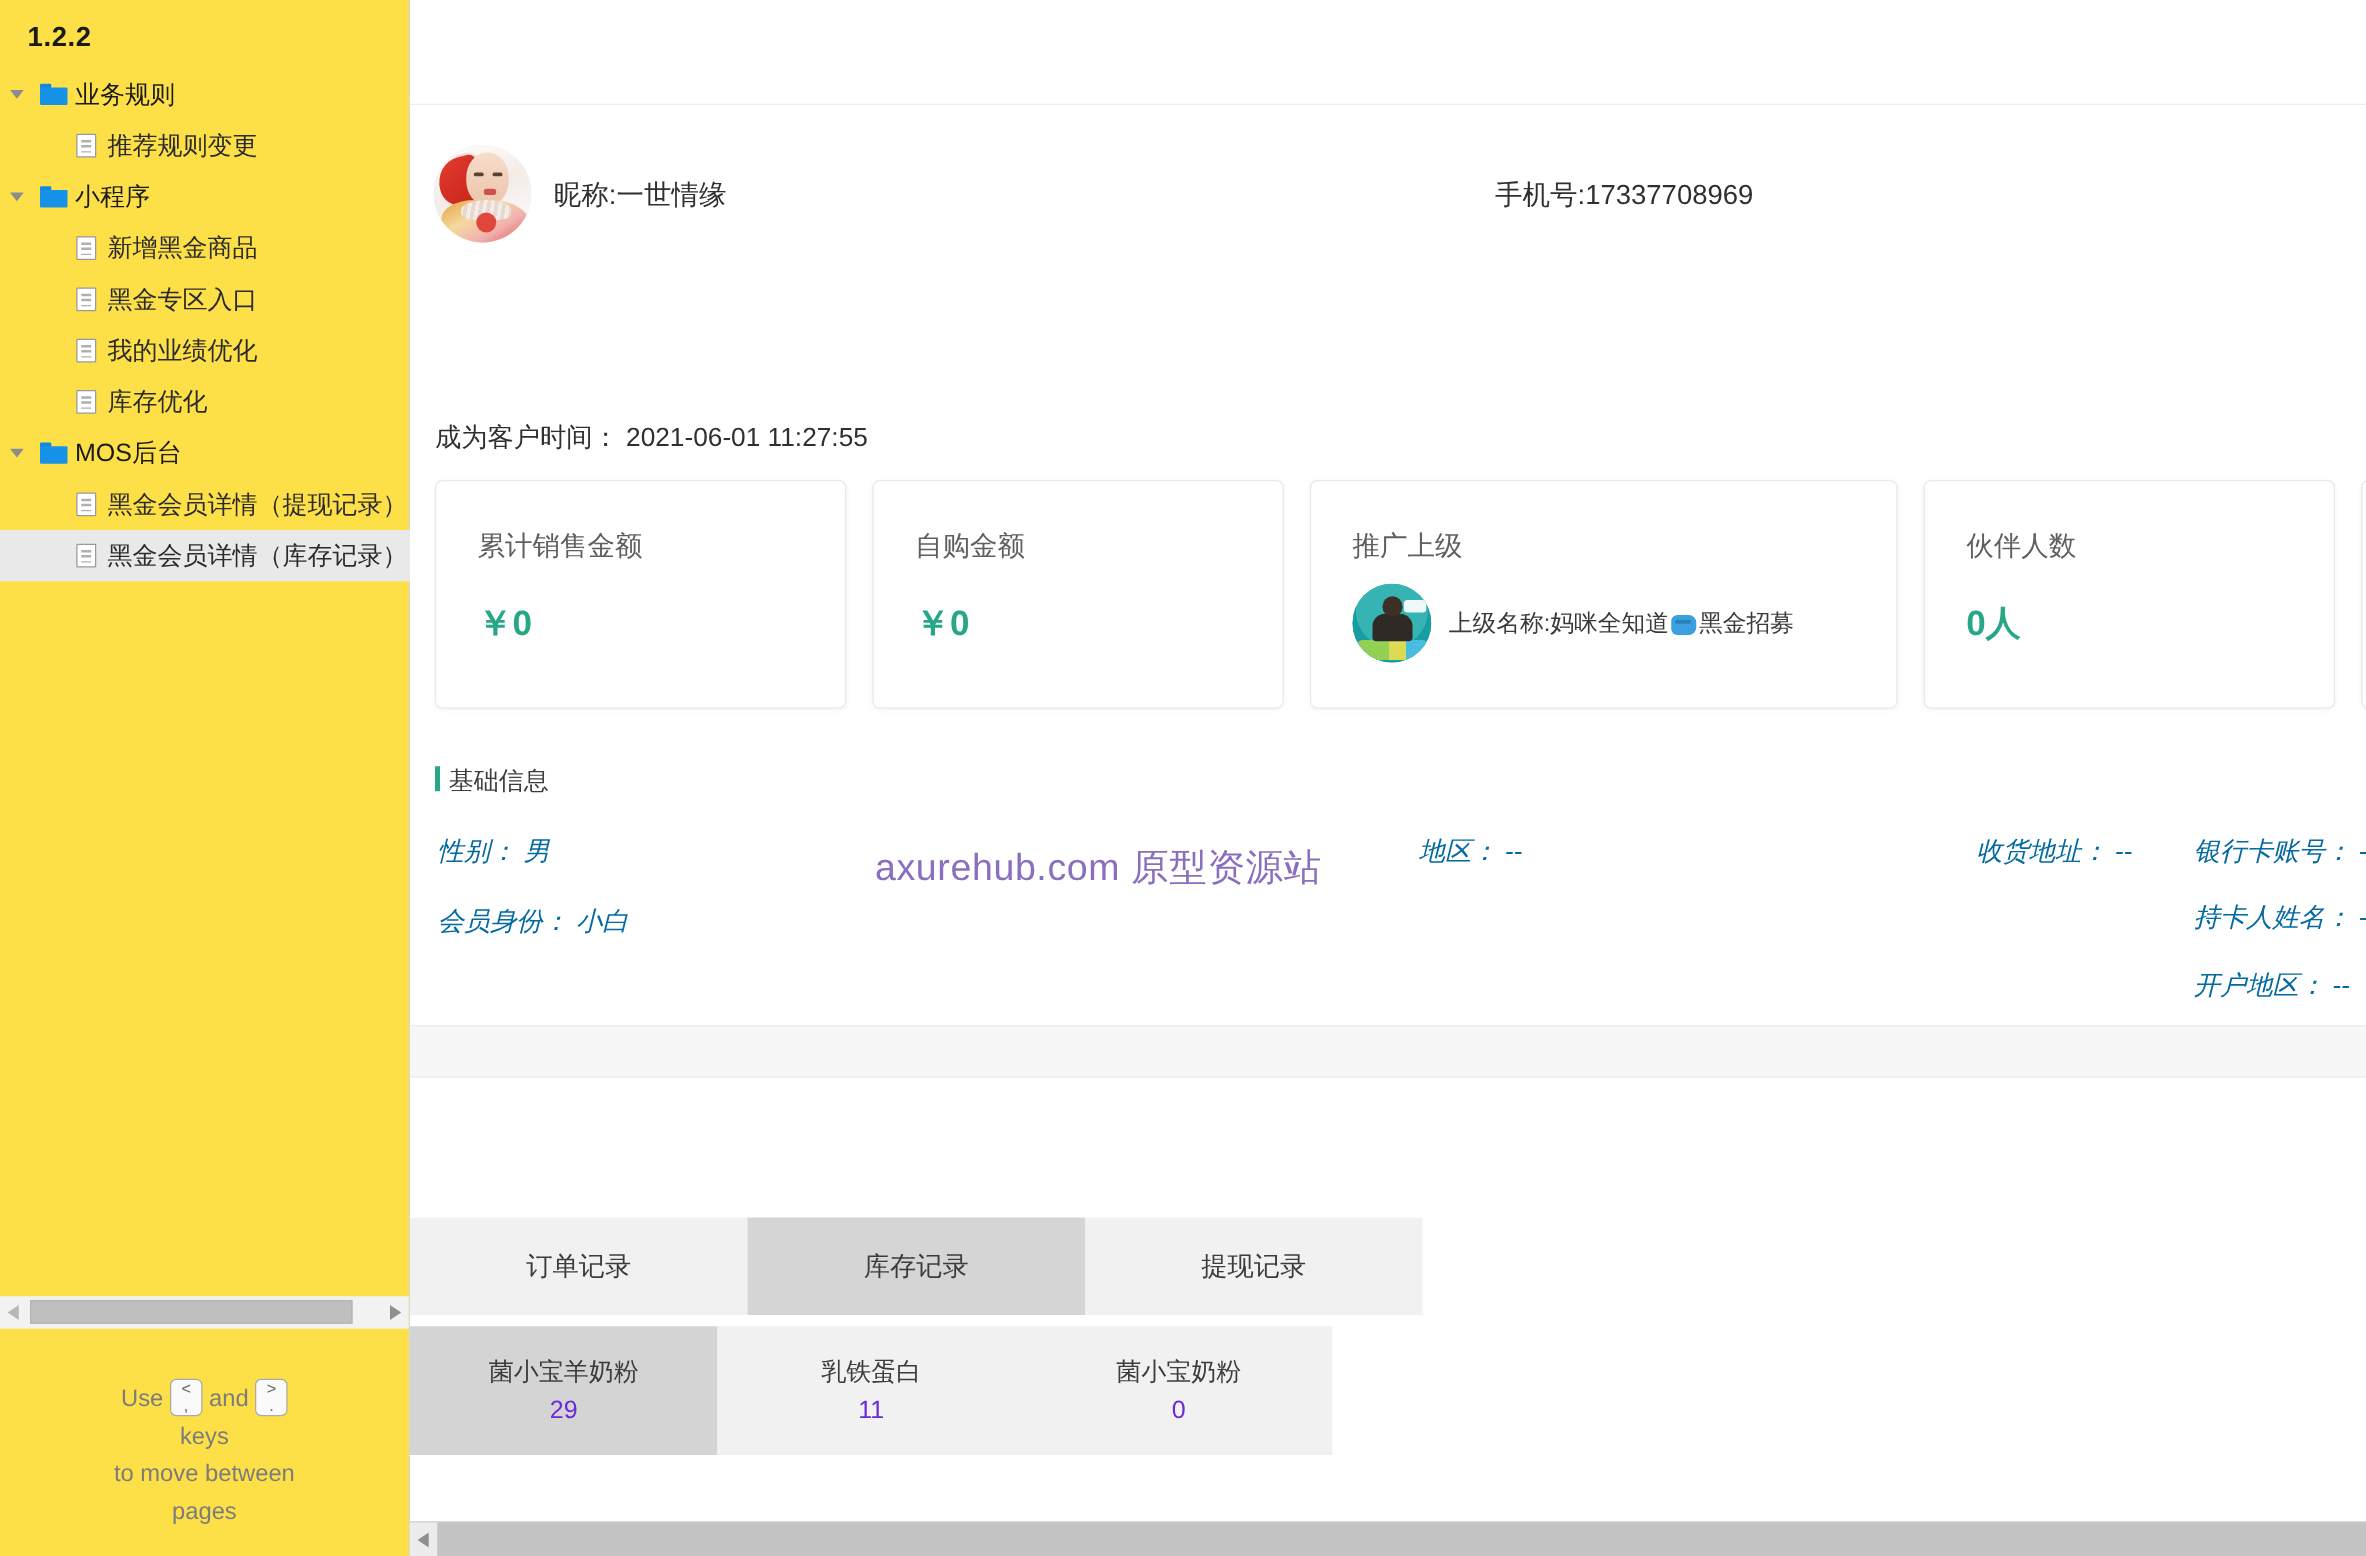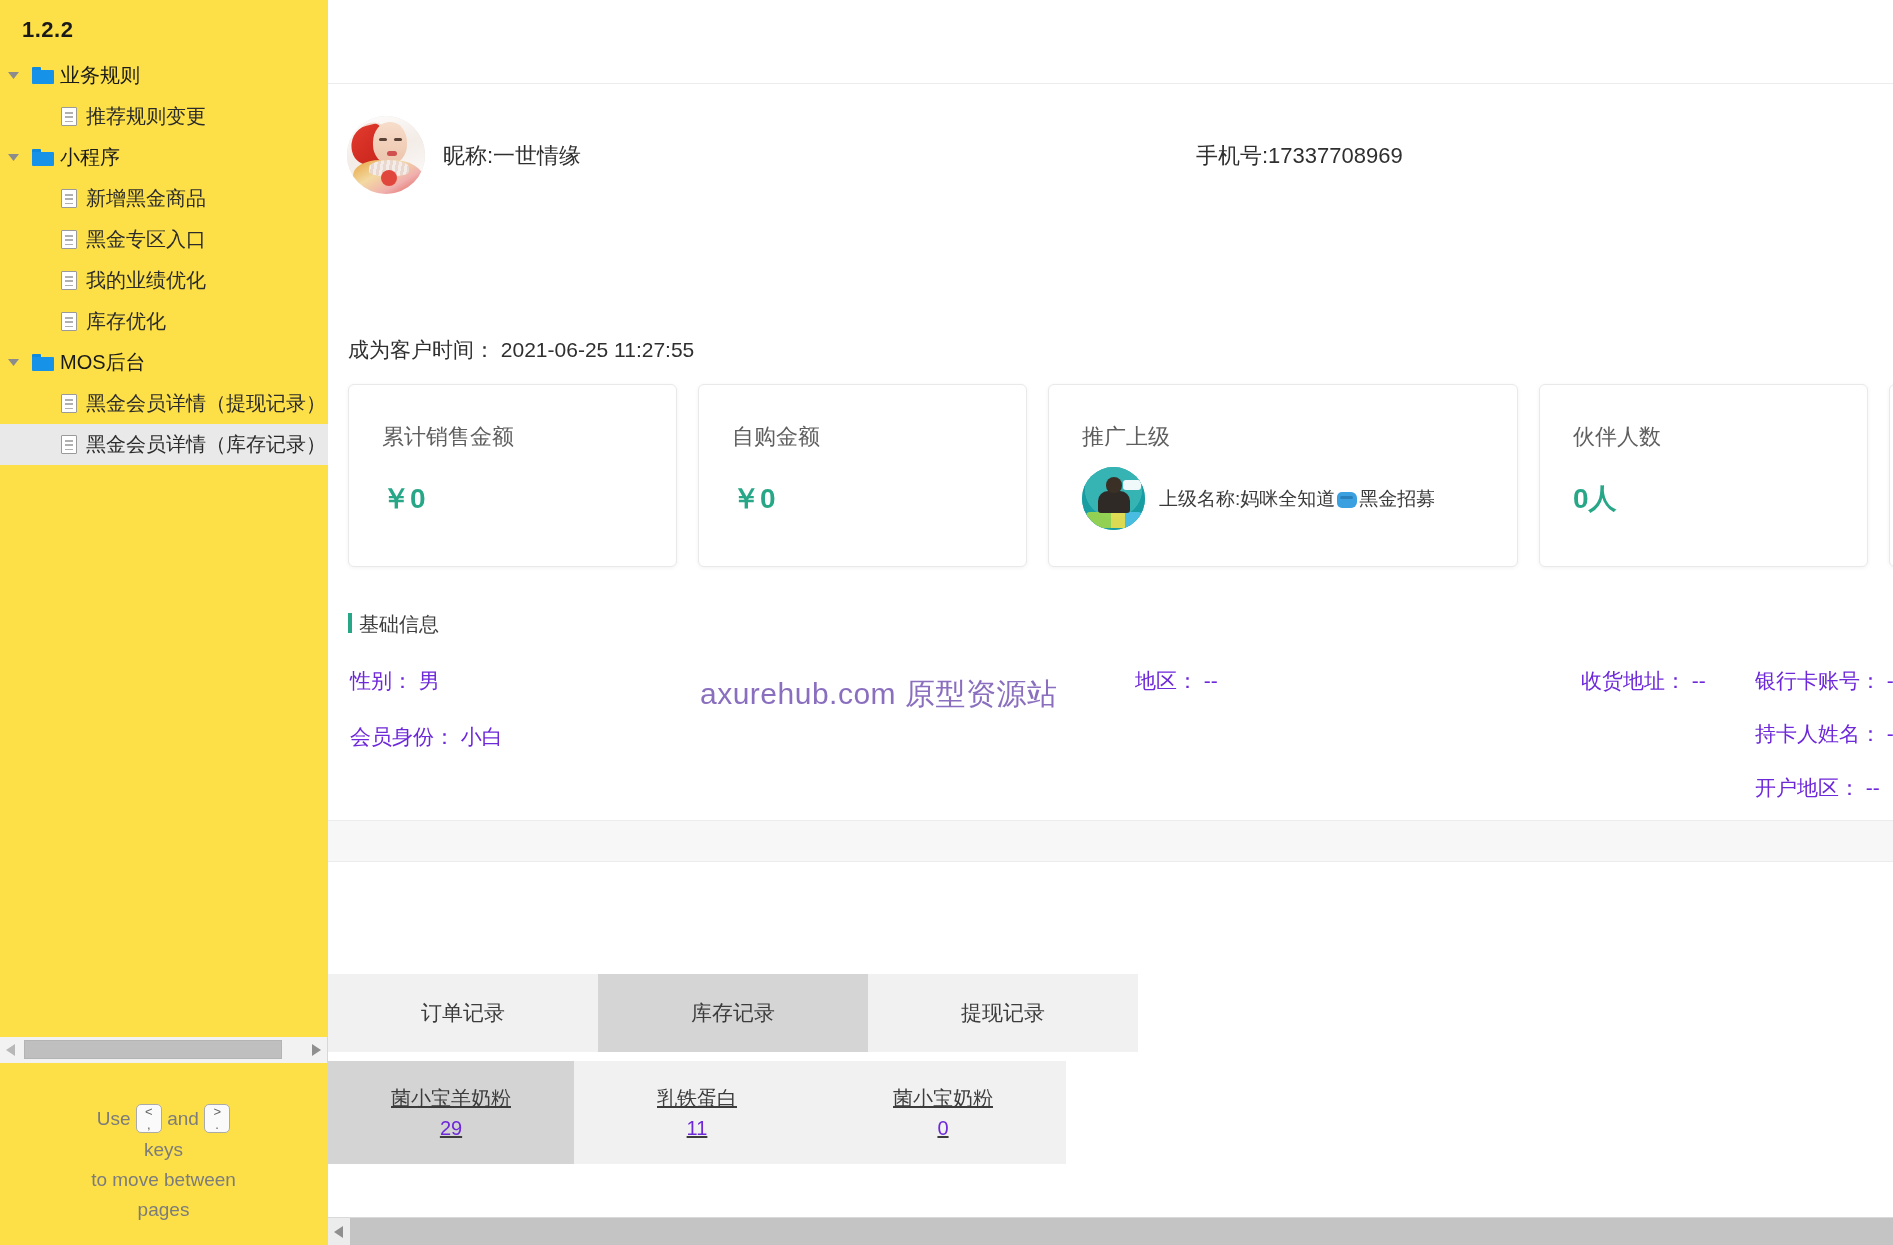--- a/index.html
+++ b/index.html
@@ -172,21 +172,21 @@
   .fist-emoji b { position:absolute; left:3px; top:4px; width:13px; height:3px; background:#2a80bb; border-radius:2px; display:block; }
 
   
   #base-info-head {
     position: absolute; left: 20px; top: 527px;
     font-size: 20px; color: #3d3d3d; padding-left: 11px;
   }
   #base-info-head:before {
     content: ""; position: absolute; left: 0; top: 2px; width: 4px; height: 20px; background: #27a787;
   }
-  .info-item { position: absolute; font-size: 21px; color: #6d28d9; white-space: nowrap; }
+  .info-item { position: absolute; font-size: 21px; color: #0369a1; white-space: nowrap; font-style: italic; }
   #info-gender  { left: 22px;   top: 583px; }
   #info-member  { left: 22px;   top: 639px; }
   #info-region  { left: 807px;  top: 583px; }
   #info-ship    { left: 1253px; top: 583px; }
   #info-bank    { left: 1427px; top: 583px; }
   #info-holder  { left: 1427px; top: 636px; }
   #info-open    { left: 1427px; top: 690px; }
   #info-branch  { left: 1427px; top: 744px; }
 
   #watermark {
@@ -217,21 +217,20 @@
   
   #products {
     position: absolute; left: 0; top: 1061px;
     display: flex; height: 103px;
   }
   .product {
     width: 246px; height: 103px;
     display: flex; flex-direction: column; align-items: center; justify-content: center;
     background: #f1f1f1; color: #3c3c3c; font-size: 20px; line-height: 30px;
     cursor: default;
-    text-decoration: underline;
   }
   .product.active { background: #d4d4d4; }
   .product .pnum { font-size: 20px; color: #6d28d9; }
   #product-left-arrow {
     position: absolute; left: -12px; top: 1103px; width: 16px; height: 18px;
   }
 
   
   #main-scrollbar {
     position: absolute; left: 0; bottom: 0; width: 1565px; height: 28px;
@@ -415,21 +414,21 @@
         <span class="a-eyeL"></span>
         <span class="a-eyeR"></span>
         <span class="a-lip"></span>
         <span class="a-body"></span>
         <span class="a-neck"></span>
         <span class="a-flw"></span>
       </div>
 
       <div id="nickname">昵称:一世情缘</div>
       <div id="phone">手机号:17337708969</div>
-      <div id="cust-time">成为客户时间： 2021-06-25 11:27:55</div>
+      <div id="cust-time">成为客户时间： 2021-06-01 11:27:55</div>
 
       <div id="stat-cards">
 
         <div class="stat-card">
           <div class="stat-title">累计销售金额</div>
           <div class="stat-value">￥0</div>
         </div>
 
         <div class="stat-card">
           <div class="stat-title">自购金额</div>

